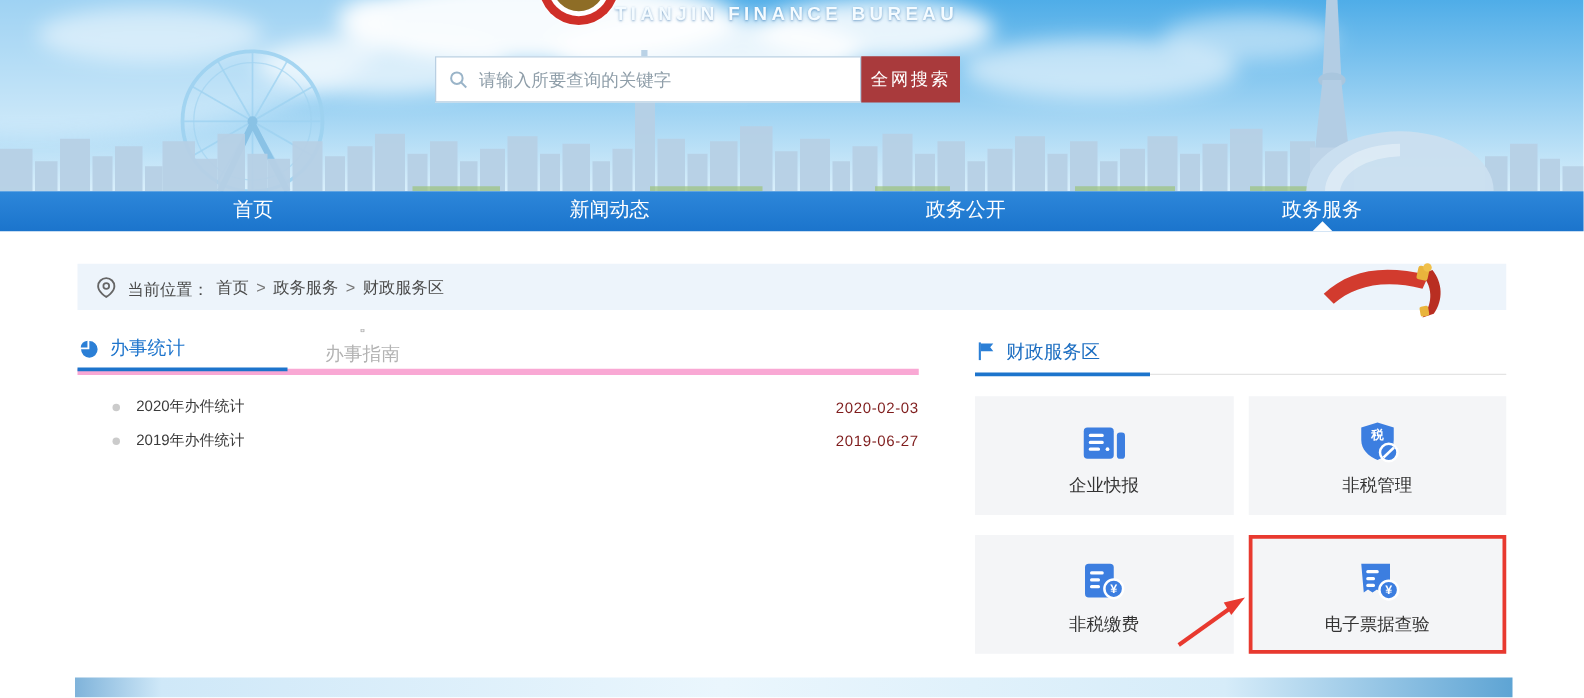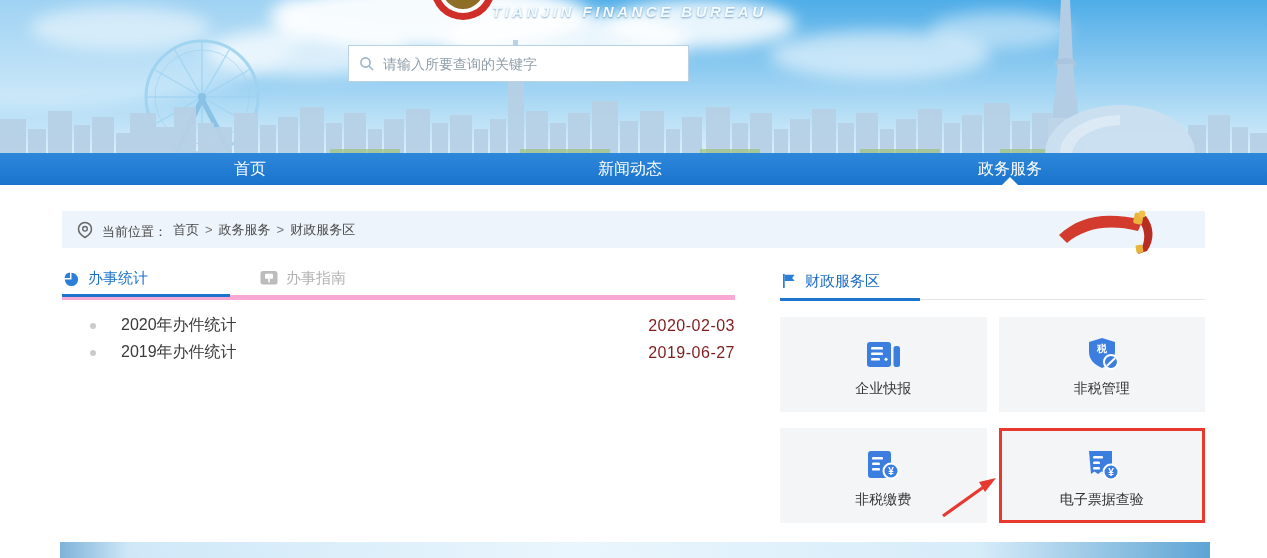--- a/index.html
+++ b/index.html
@@ -11,21 +11,21 @@
   .hero { position:absolute; top:0; left:0; width:1267px; height:153px; overflow:hidden; }
   .hero-svg { position:absolute; top:0; left:0; width:100%; height:100%; }
   .logo { position:absolute; left:431px; top:-44px; width:64px; height:64px; border-radius:50%;
     background:#cf2f28; display:flex; align-items:center; justify-content:center;
     box-shadow:0 0 0 1px rgba(255,255,255,.6); }
   .logo-inner { width:50px; height:50px; border-radius:50%; background:#fff;
     display:flex; align-items:center; justify-content:center; }
   .logo-core { width:42px; height:42px; border-radius:50%; background:#8e6d26; }
   .title-en { position:absolute; left:492px; top:3px; color:#f4fbff; font-size:15px;
     font-weight:bold; letter-spacing:3.5px; white-space:nowrap;
-    text-shadow:0 1px 2px rgba(25,95,160,.55);font-style:italic; }
+    text-shadow:0 1px 2px rgba(25,95,160,.55); }
   .search-row { position:absolute; left:348px; top:45px; display:flex; }
   .search-box { width:341px; height:37px; background:#fff; border:1px solid #b9cfe2;
     display:flex; align-items:center; padding-left:10px; }
   .search-box svg { flex:0 0 auto; }
   .search-input { border:none; outline:none; flex:1; height:100%; font-size:14px; color:#333;
     margin-left:8px; background:transparent; font-family:inherit; }
   .search-input::placeholder { color:#8f9ea9; }
   .search-btn { width:79px; height:37px; background:#a93a3c; color:#fff; border:none;
     font-size:14px; letter-spacing:2px; cursor:pointer; font-family:inherit; }
 
@@ -46,23 +46,23 @@
   .crumb-label { margin:4px 6px 0 8px; }
   .crumb-link { color:#4a4a4a; cursor:pointer; }
   .crumb-sep { margin:0 6px; color:#777; }
   .ribbon { position:absolute; right:48px; top:-8px; width:100px; height:52px; pointer-events:none; }
 
   
   .left-panel { position:absolute; top:263px; left:62px; width:673px; }
   .panel-tabs { display:flex; align-items:stretch; height:37px; border-bottom:5px solid #f9a8d4; }
   .tab { display:flex; align-items:center; gap:8px; font-size:15px; cursor:pointer; }
   .tab.active { color:#1d74cc; width:168px; border-bottom:3px solid #1d74cc; margin-bottom:-2px; }
-  .tab.inactive { color:#b3b3b3; margin-left:30px; padding-bottom:2px; }
+  .tab.inactive { color:#b3b3b3; margin-left:30px; padding-bottom:2px;flex-direction:column; }
   .doc-list { margin-top:12px; }
-  .list-row { display:flex; align-items:center; height:27px; font-size:16px; cursor:pointer;gap:12px; }
+  .list-row { display:flex; align-items:center; height:27px; font-size:12px; cursor:pointer; }
   .bullet { width:6px; height:6px; border-radius:50%; background:#cbcbcb; margin:0 13px 0 28px; }
   .doc-title { color:#3a3a3a; }
   .doc-date { margin-left:auto; color:#7f1d1d; letter-spacing:.5px; }
 
   
   .right-panel { position:absolute; top:263px; left:780px; width:425px; }
   .panel-header { display:flex; align-items:center; gap:8px; height:37px;
     border-bottom:1px solid #e4e4e4; position:relative; color:#1b6dc1; font-size:15px; }
   .panel-header::after { content:""; position:absolute; left:0; bottom:-2px; width:140px;
     height:3px; background:#1d74cc; }
@@ -216,27 +216,29 @@
     <div class="title-en">TIANJIN FINANCE BUREAU</div>
 
     <div class="search-row">
       <div class="search-box">
         <svg width="16" height="16" viewBox="0 0 16 16">
           <circle cx="6.5" cy="6.5" r="4.6" fill="none" stroke="#9ab4c8" stroke-width="1.6"></circle>
           <line x1="10" y1="10" x2="14" y2="14" stroke="#9ab4c8" stroke-width="1.6"></line>
         </svg>
         <input class="search-input" type="text" placeholder="请输入所要查询的关键字" style="">
       </div>
+      <button class="search-btn">全网搜索</button>
     </div>
   </div>
 
   <div class="navbar">
     <div class="nav-inner">
       <div class="nav-item">首页</div>
       <div class="nav-item">新闻动态</div>
+      <div class="nav-item">政务公开</div>
       <div class="nav-item active">政务服务</div>
     </div>
   </div>
 
   <div class="breadcrumb">
     <svg width="18" height="18" viewBox="0 0 18 18">
       <path d="M9,1.5 C5.4,1.5 2.5,4.4 2.5,8 c0,4.8 6.5,8.5 6.5,8.5 S15.5,12.8 15.5,8 C15.5,4.4 12.6,1.5 9,1.5 z" fill="none" stroke="#666" stroke-width="1.5"></path>
       <circle cx="9" cy="7.8" r="2.3" fill="none" stroke="#666" stroke-width="1.4"></circle>
     </svg>
     <span class="crumb-label">当前位置：</span>

